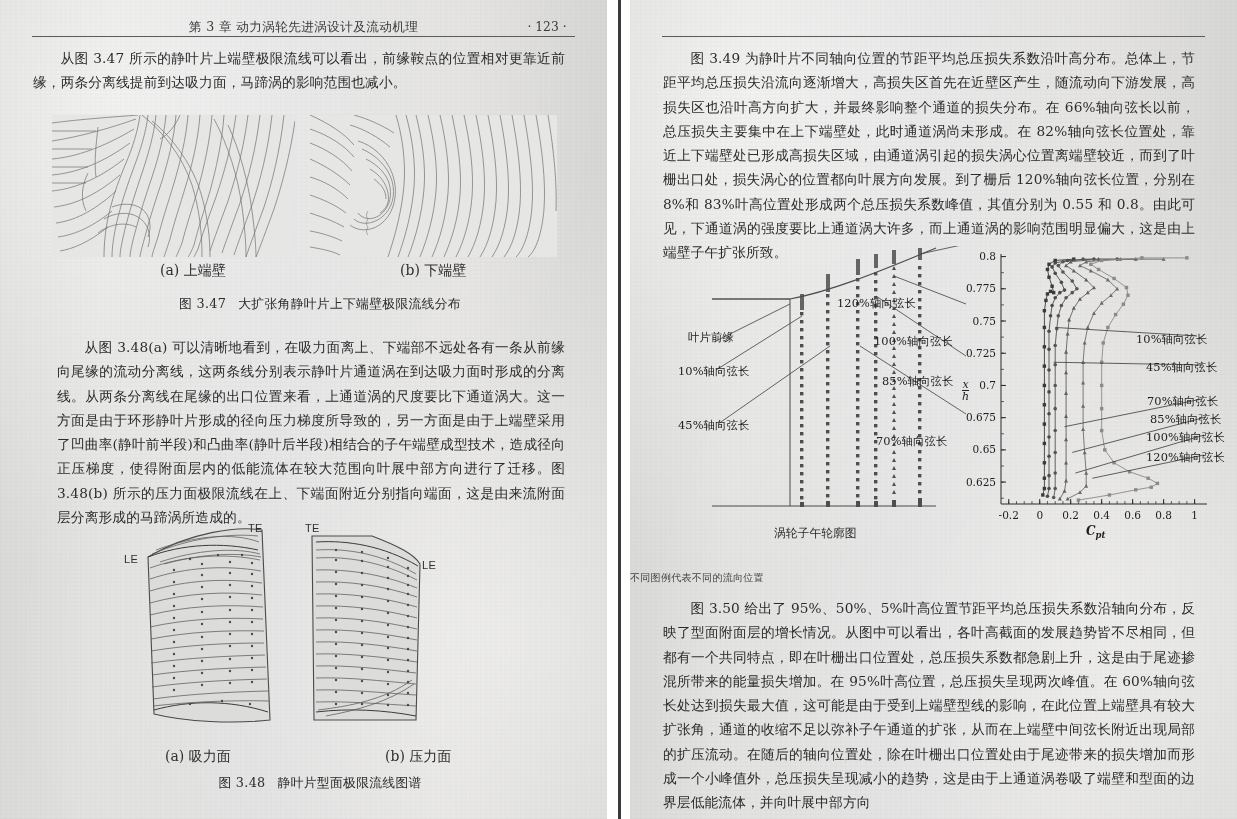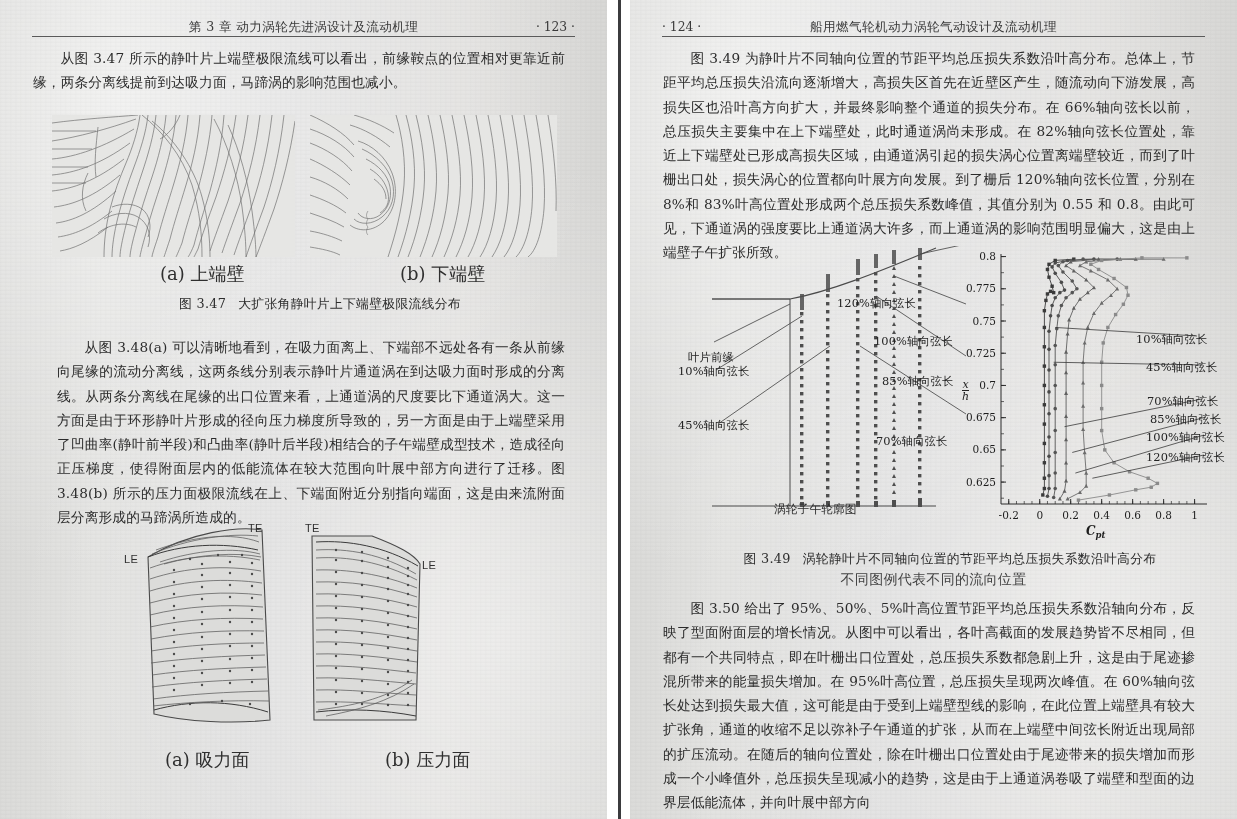--- a/index.html
+++ b/index.html
@@ -43,21 +43,21 @@
   }
 
   
   .runhead{
     position:absolute;left:32px;right:32px;top:16px;height:22px;
     font-size:12.6px;color:#3a3a3a;
     display:flex;align-items:center;
   }
   .runhead .rh-title{flex:1;text-align:center;letter-spacing:.4px;}
   .runhead .rh-page{width:56px;font-size:12.3px;}
-  .runhead .rh-page.right-al{text-align:right;}
+  .runhead .rh-page.right-al{text-align:center;}
   .rule{
     position:absolute;left:32px;right:32px;top:36px;height:1px;
     background:#5a5a5a;
   }
 
   
   .col{
     position:absolute;left:33px;right:42px;
     font-size:13.7px;line-height:24.3px;color:#2b2b2b;
     text-align:justify;text-justify:inter-character;
@@ -65,25 +65,25 @@
   }
   .col p{margin:0;text-indent:2em;}
 
   
   .figcap{
     position:absolute;left:0;right:0;text-align:center;
     font-size:12.8px;color:#2c2c2c;letter-spacing:.3px;
   }
   .figcap .num{margin-right:12px;margin-left:33px;}
   .subcap{
-    position:absolute;font-size:18px;color:#2f2f2f;
+    position:absolute;font-size:14px;color:#2f2f2f;
   }
   .figsubnote{
-    position:absolute;left:0;right:0;text-align:center;
-    font-size:14px;color:#444;letter-spacing:.3px;
+    position:absolute;left:0;right:0;text-align:left;
+    font-size:10px;color:#444;letter-spacing:.3px;
   }
 
   
   .f347{position:absolute;left:52px;top:115px;width:505px;height:142px;}
   .f347 .panel{position:absolute;top:0;height:142px;overflow:hidden;}
   .f347 .p-a{left:0;width:243px;}
   .f347 .p-b{left:258px;width:247px;}
 
   
   .f348{position:absolute;left:130px;top:524px;width:360px;height:215px;}
@@ -380,32 +380,30 @@
       </svg>
       <div class="lbl" style="left:-6px;top:29px;">LE</div>
       <div class="lbl" style="left:118px;top:-2px;">TE</div>
       <div class="lbl" style="left:175px;top:-2px;">TE</div>
       <div class="lbl" style="left:292px;top:35px;">LE</div>
     </div>
 
     <div class="subcap" style="left:165px;top:748px;">(a) 吸力面</div>
     <div class="subcap" style="left:385px;top:748px;">(b) 压力面</div>
 
+    <div class="figcap" style="top:775px;">
+      <span class="num">图 3.48</span><span>静叶片型面极限流线图谱</span>
+    </div>
   </div>
 
   <div class="gutter"></div>
 
   <div class="page right">
     <div class="grain"></div>
 
-    <div class="runhead">
-      <div class="rh-page">· 124 ·</div>
-      <div class="rh-title">船用燃气轮机动力涡轮气动设计及流动机理</div>
-      <div class="rh-page"></div>
-    </div>
     <div class="rule"></div>
 
     <div class="col" style="top:46px;">
       <p>图 3.49 为静叶片不同轴向位置的节距平均总压损失系数沿叶高分布。总体上，节距平均总压损失沿流向逐渐增大，高损失区首先在近壁区产生，随流动向下游发展，高损失区也沿叶高方向扩大，并最终影响整个通道的损失分布。在 66%轴向弦长以前，总压损失主要集中在上下端壁处，此时通道涡尚未形成。在 82%轴向弦长位置处，靠近上下端壁处已形成高损失区域，由通道涡引起的损失涡心位置离端壁较近，而到了叶栅出口处，损失涡心的位置都向叶展方向发展。到了栅后 120%轴向弦长位置，分别在 8%和 83%叶高位置处形成两个总压损失系数峰值，其值分别为 0.55 和 0.8。由此可见，下通道涡的强度要比上通道涡大许多，而上通道涡的影响范围明显偏大，这是由上端壁子午扩张所致。</p>
     </div>
 
     <div class="f349">
 
       <svg width="290" height="296" viewBox="0 0 290 296" style="position:absolute;left:24px;top:0;">
 
@@ -625,29 +623,29 @@
           <line x1="38" y1="124" x2="124" y2="70"></line>
           <line x1="40" y1="178" x2="152" y2="100"></line>
 
           <line x1="242" y1="8" x2="288" y2="-2"></line>
           <line x1="216" y1="30" x2="288" y2="58"></line>
           <line x1="198" y1="50" x2="288" y2="110"></line>
           <line x1="182" y1="100" x2="288" y2="168"></line>
         </g>
       </svg>
 
-      <div class="ann" style="left:34px;top:104px;">叶片前缘</div>
+      <div class="ann" style="left:34px;top:84px;">叶片前缘</div>
       <div class="ann" style="left:24px;top:118px;">10%轴向弦长</div>
       <div class="ann" style="left:24px;top:172px;">45%轴向弦长</div>
       <div class="ann" style="left:183px;top:50px;">120%轴向弦长</div>
       <div class="ann" style="left:220px;top:88px;">100%轴向弦长</div>
       <div class="ann" style="left:228px;top:128px;">85%轴向弦长</div>
       <div class="ann" style="left:222px;top:188px;">70%轴向弦长</div>
 
-      <div class="mcap" style="left:120px;top:256px;">涡轮子午轮廓图</div>
+      <div class="mcap" style="left:120px;top:280px;">涡轮子午轮廓图</div>
 
       <svg id="cpt-chart" width="260" height="296" viewBox="0 0 260 296" style="position:absolute;left:305px;top:0;">
 
         <g id="chart-axes">
             <line x1="42" y1="258" x2="248" y2="258" stroke="#2b2b2b" stroke-width="1"></line>
             <line x1="42" y1="8" x2="42" y2="258" stroke="#2b2b2b" stroke-width="1"></line>
             <line x1="49.744360902255636" y1="258" x2="49.744360902255636" y2="253" stroke="#2b2b2b" stroke-width="1"></line>
             <text x="49.744360902255636" y="273" text-anchor="middle" font-size="10.5" fill="#1d1d1d" font-family="DejaVu Serif, serif">-0.2</text>
             <line x1="80.7218045112782" y1="258" x2="80.7218045112782" y2="253" stroke="#2b2b2b" stroke-width="1"></line>
             <text x="80.7218045112782" y="273" text-anchor="middle" font-size="10.5" fill="#1d1d1d" font-family="DejaVu Serif, serif">0</text>
@@ -877,22 +875,19 @@
       </div>
 
       <div class="ann" style="left:482px;top:86px;">10%轴向弦长</div>
       <div class="ann" style="left:492px;top:114px;">45%轴向弦长</div>
       <div class="ann" style="left:493px;top:148px;">70%轴向弦长</div>
       <div class="ann" style="left:496px;top:166px;">85%轴向弦长</div>
       <div class="ann" style="left:492px;top:184px;">100%轴向弦长</div>
       <div class="ann" style="left:492px;top:204px;">120%轴向弦长</div>
     </div>
 
-    <div class="figcap" style="top:551px;">
-      <span class="num">图 3.49</span><span>涡轮静叶片不同轴向位置的节距平均总压损失系数沿叶高分布</span>
-    </div>
     <div class="figsubnote" style="top:571px;">不同图例代表不同的流向位置</div>
 
     <div class="col" style="top:596px;">
       <p>图 3.50 给出了 95%、50%、5%叶高位置节距平均总压损失系数沿轴向分布，反映了型面附面层的增长情况。从图中可以看出，各叶高截面的发展趋势皆不尽相同，但都有一个共同特点，即在叶栅出口位置处，总压损失系数都急剧上升，这是由于尾迹掺混所带来的能量损失增加。在 95%叶高位置，总压损失呈现两次峰值。在 60%轴向弦长处达到损失最大值，这可能是由于受到上端壁型线的影响，在此位置上端壁具有较大扩张角，通道的收缩不足以弥补子午通道的扩张，从而在上端壁中间弦长附近出现局部的扩压流动。在随后的轴向位置处，除在叶栅出口位置处由于尾迹带来的损失增加而形成一个小峰值外，总压损失呈现减小的趋势，这是由于上通道涡卷吸了端壁和型面的边界层低能流体，并向叶展中部方向</p>
     </div>
   </div>
 </div>
 
 </body></html>

